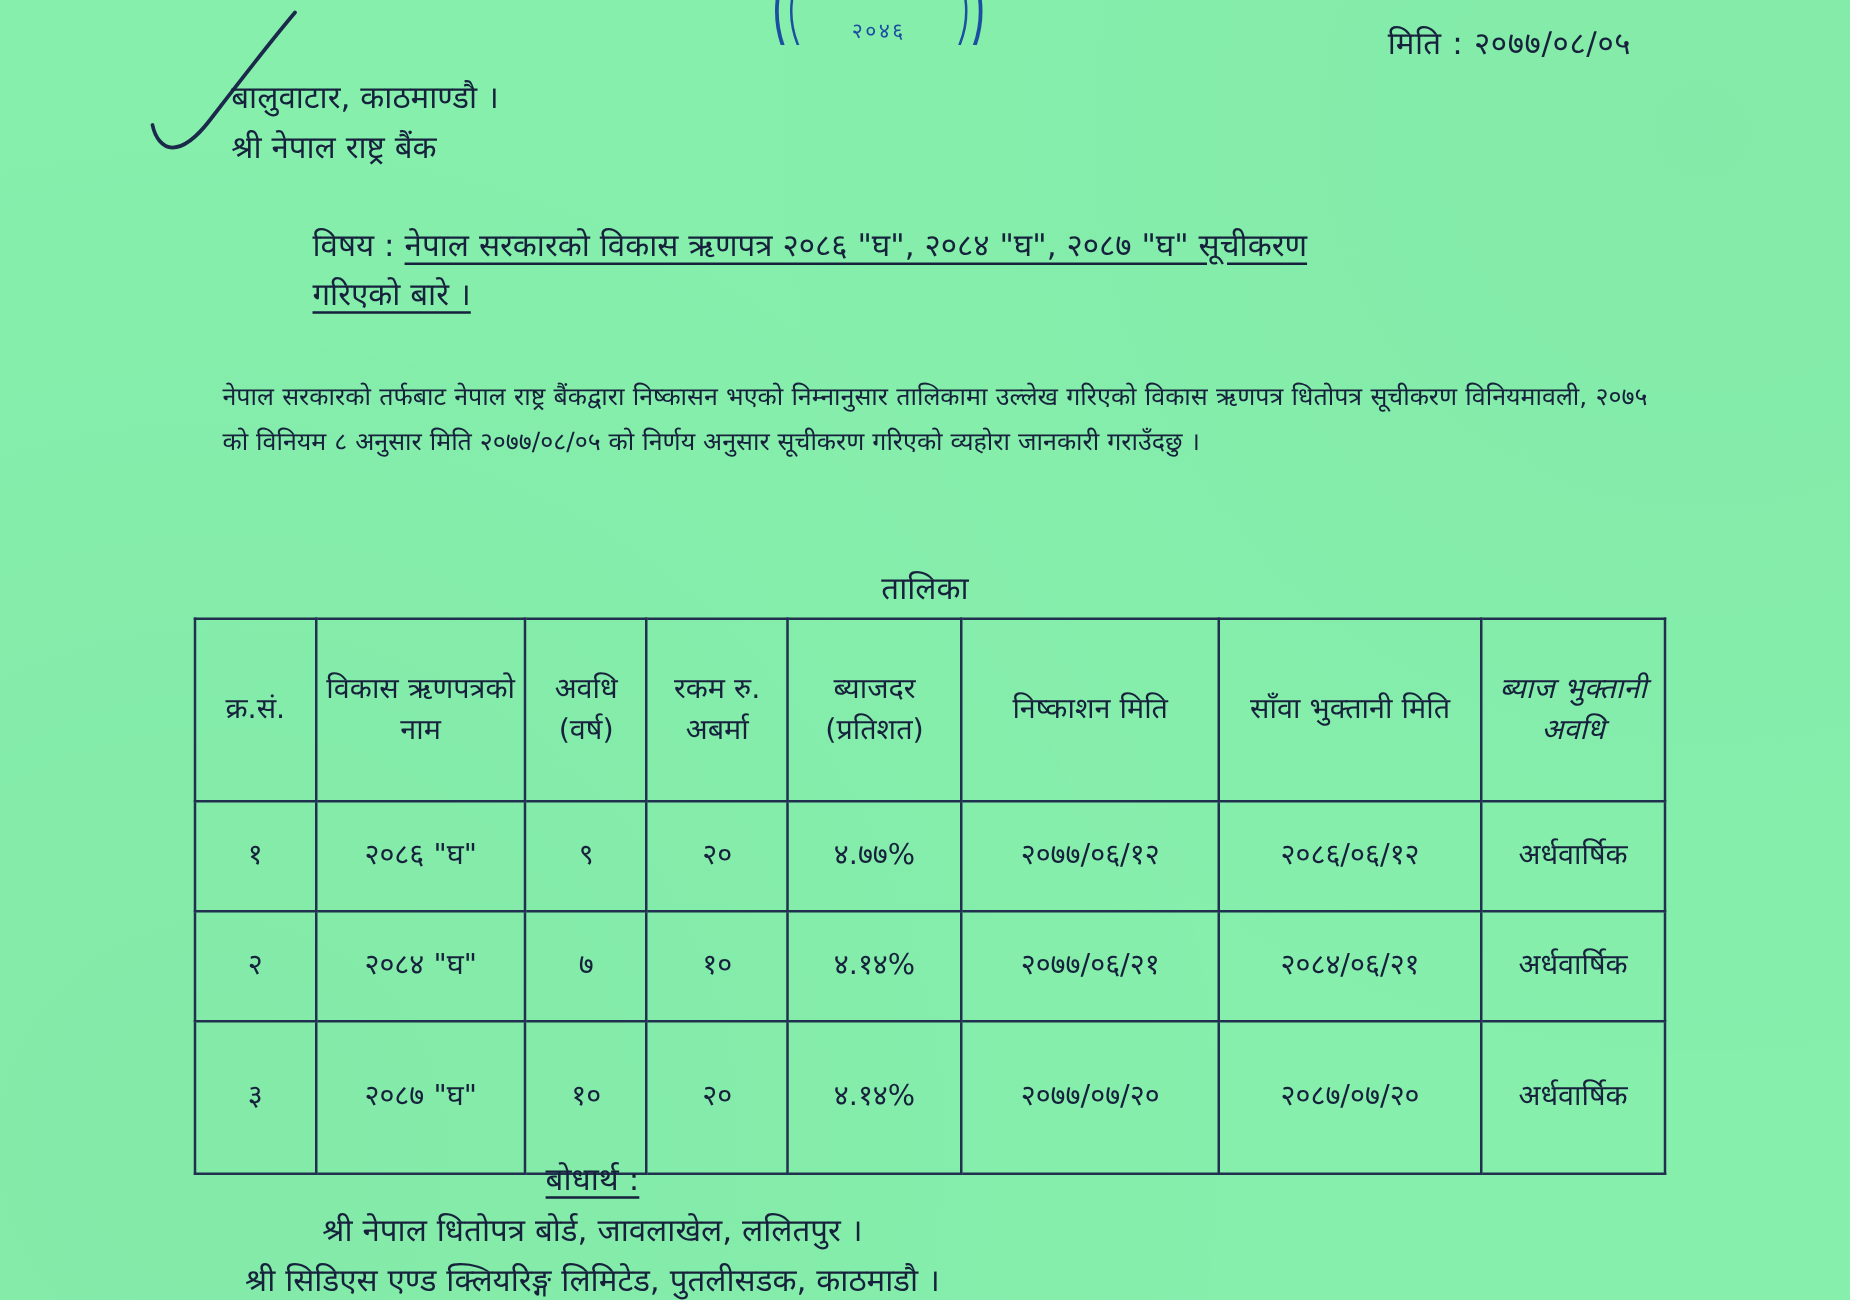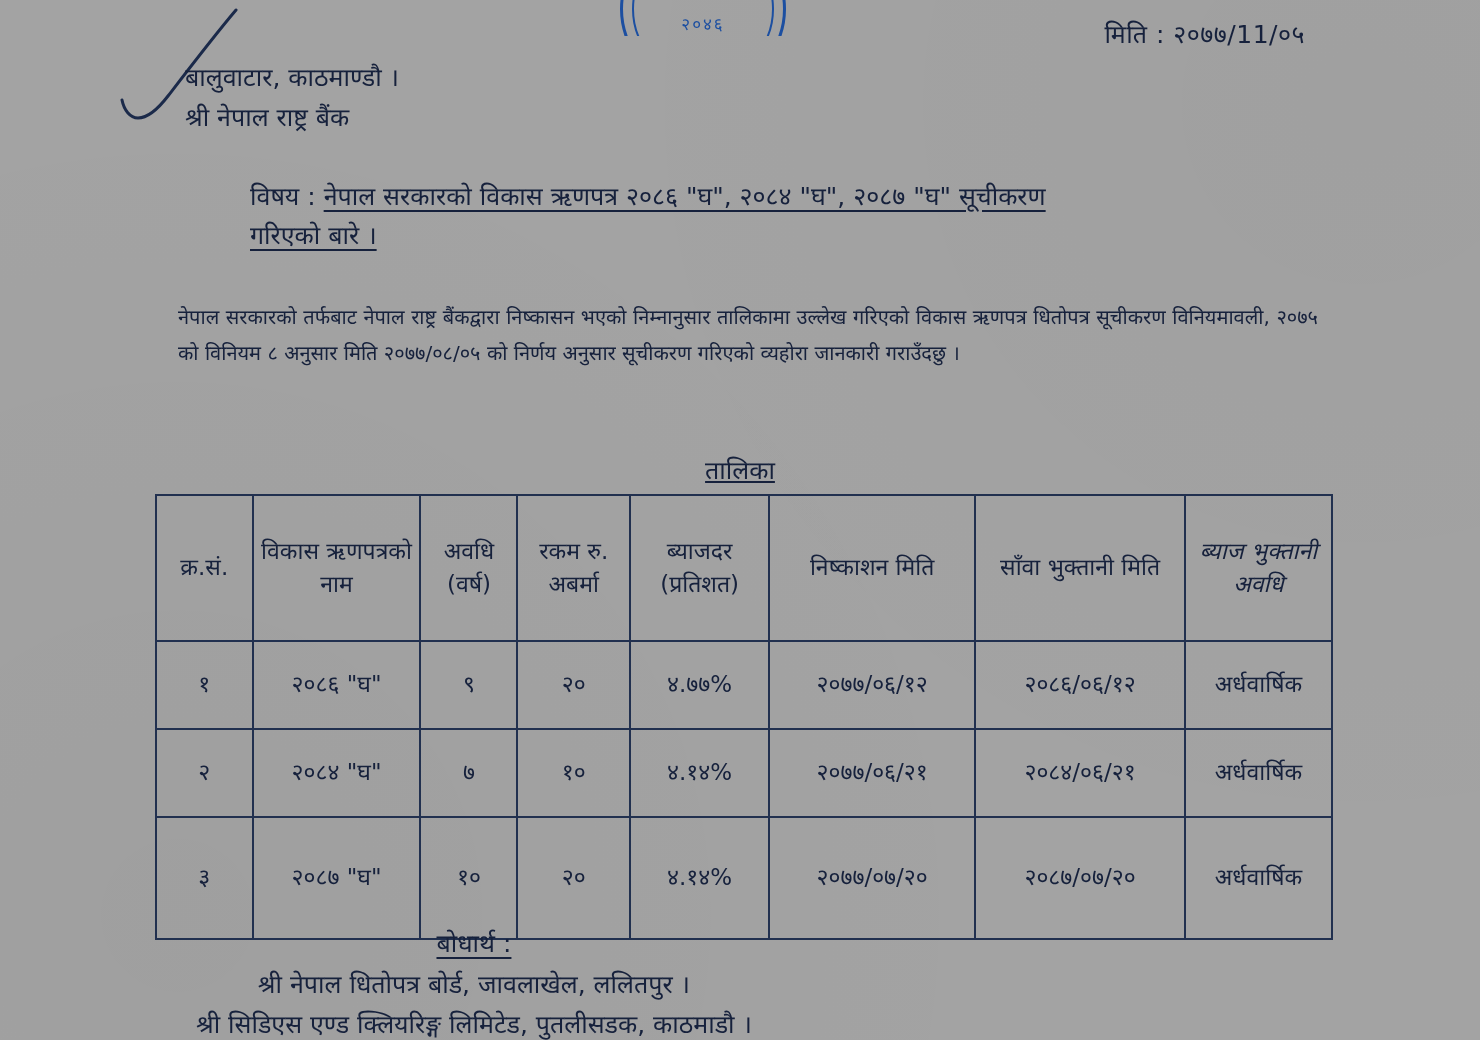--- a/index.html
+++ b/index.html
@@ -11,21 +11,21 @@
     width: 1480px;
     height: 1040px;
     position: relative;
     font-family: "DejaVu Sans", sans-serif;
     color: #16213c;
     overflow: hidden;
   }
   .page {
     position: absolute;
     inset: 0;
-    background: #a3a3a3;
+    background: #86efac;
   }
   
   .page::before {
     content: "";
     position: absolute;
     inset: 0;
     background:
       radial-gradient(circle at 12% 88%, rgba(0,0,0,0.025), rgba(0,0,0,0) 55%),
       radial-gradient(circle at 92% 10%, rgba(0,0,0,0.02), rgba(0,0,0,0) 50%);
     pointer-events: none;
@@ -132,21 +132,20 @@
   }
 
   
   .table-caption {
     position: absolute;
     left: 0;
     right: 0;
     top: 452px;
     text-align: center;
     font-size: 25px;
-    text-decoration: underline;
   }
   table.data {
     position: absolute;
     left: 155px;
     top: 494px;
     width: 1178px;
     border-collapse: collapse;
     font-size: 23px;
     color: #16213c;
   }
@@ -189,21 +188,21 @@
 <body>
 
 <div class="page">
 
   <div class="seal">
     <div class="seal-ring"></div>
     <div class="seal-ring inner"></div>
     <div class="seal-text">२०४६</div>
   </div>
 
-  <div class="date-line">मिति : २०७७/11/०५</div>
+  <div class="date-line">मिति : २०७७/०८/०५</div>
 
   <svg class="check-mark" viewBox="0 0 130 122">
     <path d="M118 2 C 96 28, 70 62, 50 88 C 40 101, 30 110, 20 110 C 12 110, 6 102, 4 92" fill="none" stroke="#1b2a4a" stroke-width="3" stroke-linecap="round"></path>
   </svg>
 
   <div class="addressee">
     <div>बालुवाटार, काठमाण्डौ ।</div>
     <div>श्री नेपाल राष्ट्र बैंक</div>
   </div>
 

